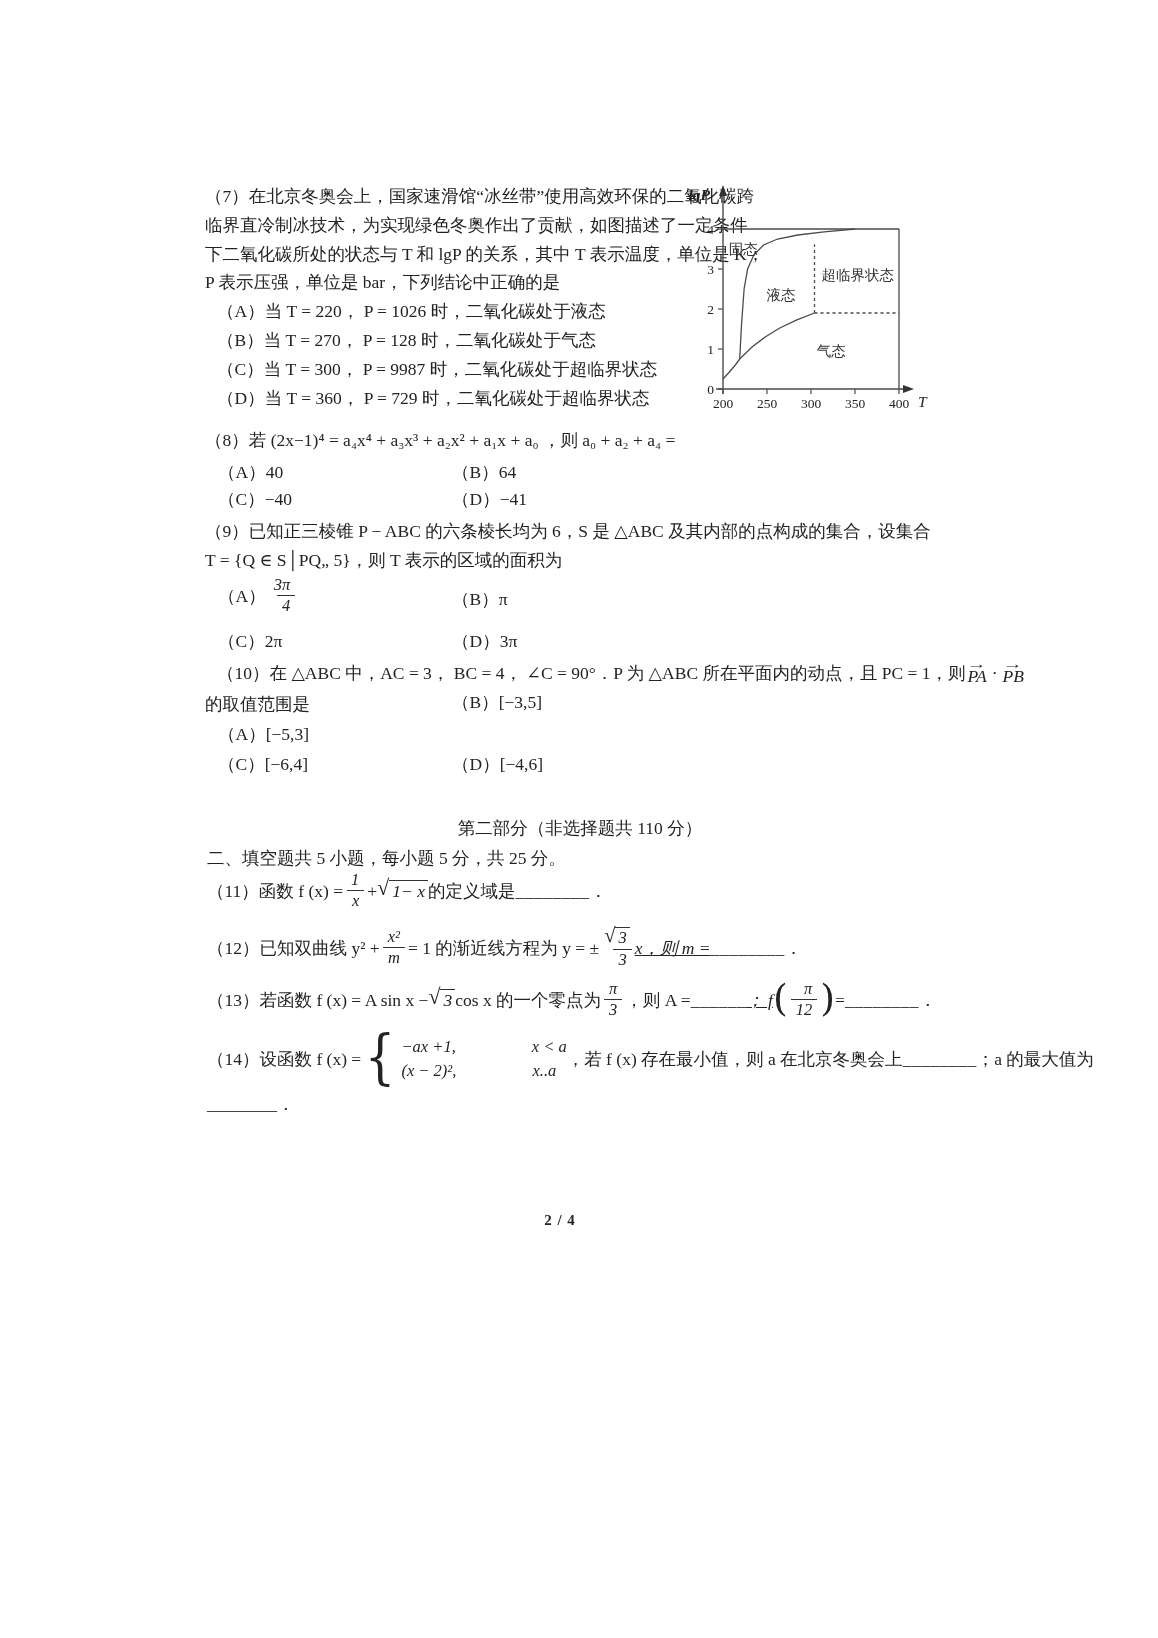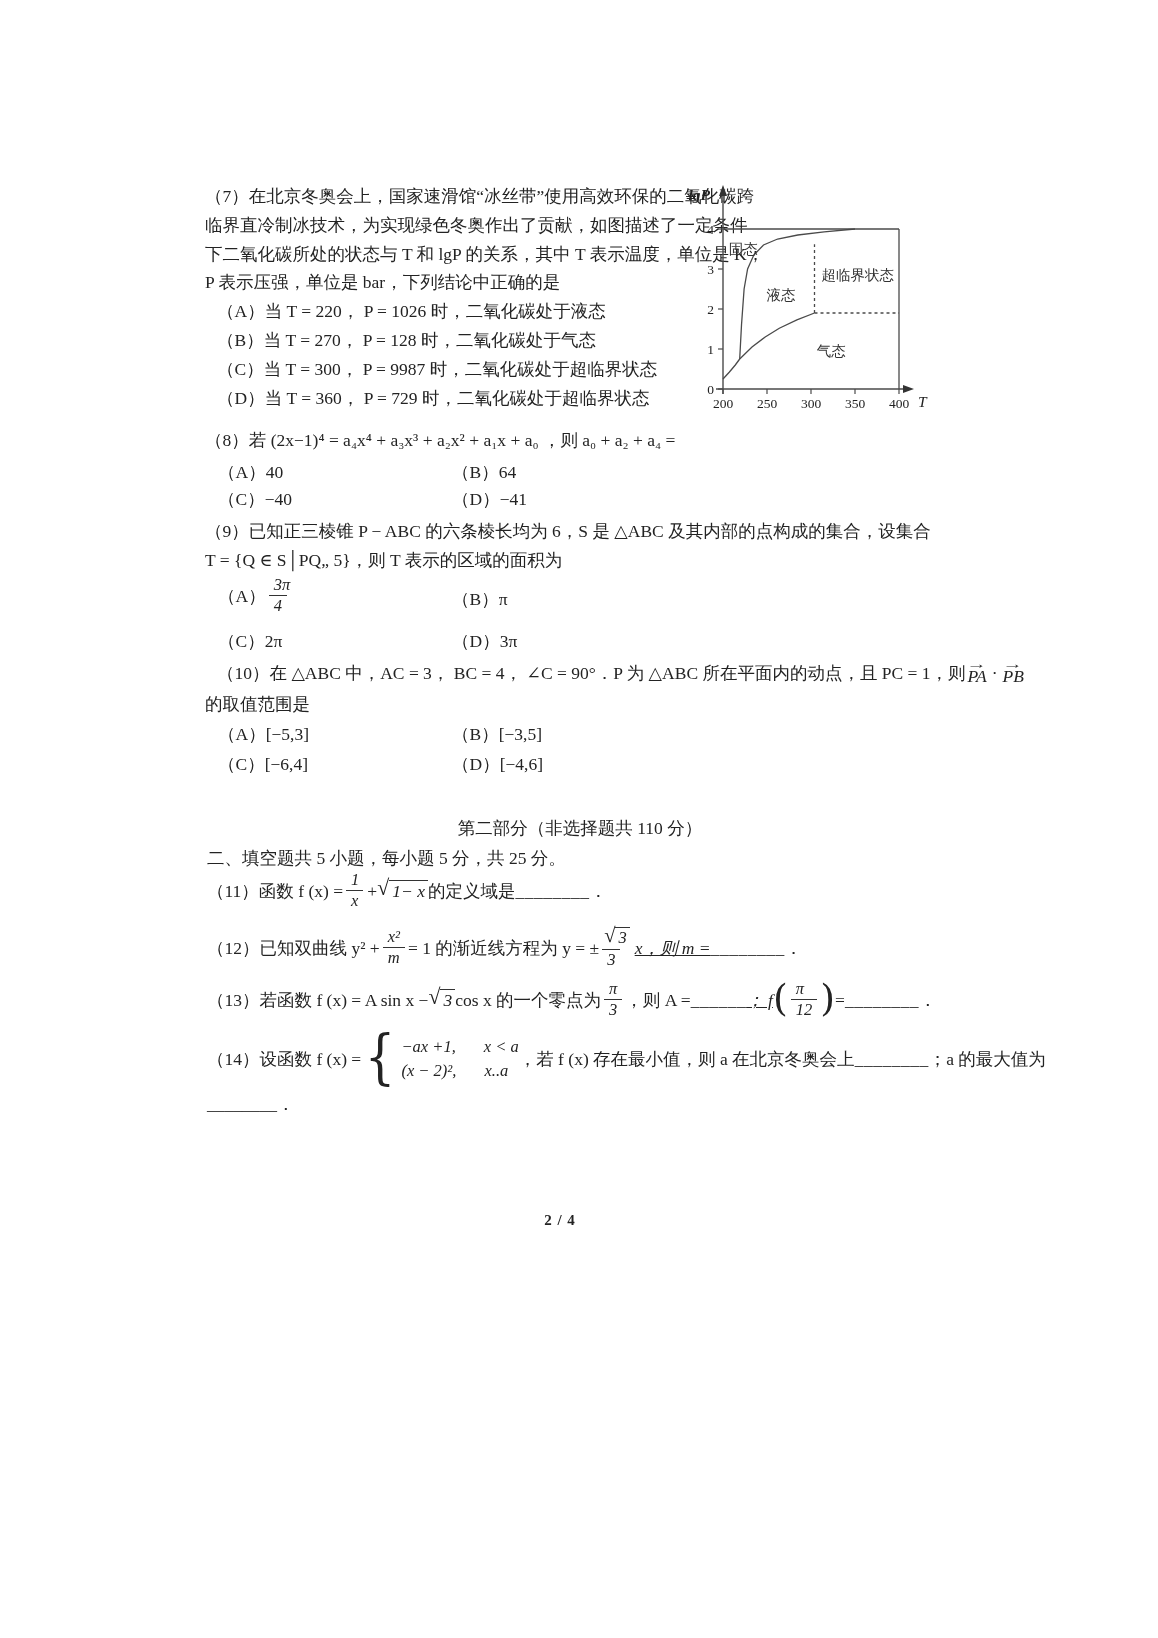--- a/index.html
+++ b/index.html
@@ -4,36 +4,36 @@
 <style>
   html,body{margin:0;padding:0;background:#d9d9d9;}
   .page{position:relative;width:1158px;height:1638px;background:#ffffff;
         font-family:"Liberation Serif","DejaVu Serif",serif;color:#232323;overflow:hidden;}
   .abs{position:absolute;}
   .nw{white-space:nowrap;}
   .t{font-size:17.5px;}
   .q7-block .ln{height:28.8px;line-height:28.8px;white-space:nowrap;font-size:17.5px;}
   .optrow{font-size:17.5px;white-space:nowrap;}
   .flexline{display:flex;align-items:center;font-size:17.5px;white-space:nowrap;}
-  .frac{display:inline-flex;flex-direction:column;align-items:flex-start;vertical-align:middle;
+  .frac{display:inline-flex;flex-direction:column;align-items:flex-end;vertical-align:middle;
         margin:0 3px;font-style:italic;font-size:16.5px;}
   .frac .num{padding:0 5px;line-height:1.15;}
   .frac .den{border-top:1.3px solid #333;padding:0 5px;line-height:1.2;}
   .sqrt{display:inline-flex;align-items:flex-start;font-style:italic;}
   .sqrt .rad{font-size:1.25em;line-height:1;transform:translateY(-2px);font-style:normal;}
   .sqrt .bod{border-top:1.3px solid #333;padding:0 3px;line-height:1.25;}
   .vec{display:inline-flex;flex-direction:column;align-items:center;margin:0 2px;line-height:1;}
   .vec .arr{font-size:12px;line-height:6px;transform:scaleX(1.7);}
   .vec .base{font-style:italic;line-height:1.05;}
   .dot{margin:0 3px;}
   .bigp{font-size:38px;font-weight:300;line-height:0;font-family:"DejaVu Serif",serif;transform:translateY(-2px);}
   .bigbrace{font-size:60px;font-weight:200;line-height:0;display:inline-block;transform:scaleX(.8) translateY(-3px);
             font-family:"DejaVu Serif",serif;margin-right:2px;}
   .pw{display:inline-flex;flex-direction:column;gap:5px;font-style:italic;font-size:16.5px;}
-  .pwrow{display:flex;line-height:1.15;}
+  .pwrow{display:flex;line-height:1.15;gap:48px;}
   .pwrow .cond{margin-left:28px;}
   .blank{letter-spacing:.5px;}
   .center{text-align:center;}
   .footer{font-weight:bold;font-size:15px;letter-spacing:1px;}
   .it{font-style:italic;text-decoration:underline;}
 </style>
 </head>
 <body>
 
 <div class="page">
@@ -117,21 +117,21 @@
       <span class="base">PA</span>
     </span>
     <span class="dot">·</span>
     <span class="vec">
       <span class="arr">→</span>
       <span class="base">PB</span>
     </span>
   </div>
   <div class="abs t nw" style="left:205px;top:692px;">的取值范围是</div>
   <div class="abs optrow" style="left:218px;top:722px;">（A）[−5,3]</div>
-  <div class="abs optrow" style="left:452px;top:722px;">（B）[−3,5]</div>
+  <div class="abs optrow" style="left:452px;top:690px;">（B）[−3,5]</div>
   <div class="abs optrow" style="left:218px;top:752px;">（C）[−6,4]</div>
   <div class="abs optrow" style="left:452px;top:752px;">（D）[−4,6]</div>
 
   <div class="abs t center" style="left:205px;top:816px;width:750px;">第二部分（非选择题共 110 分）</div>
   <div class="abs t nw" style="left:207px;top:846px;">二、填空题共 5 小题，每小题 5 分，共 25 分。</div>
 
   <div class="abs flexline" style="left:207px;top:868px;height:46px;">
     <span>（11）函数 f (x) = </span>
     <span class="frac">
       <span class="num">1</span>

